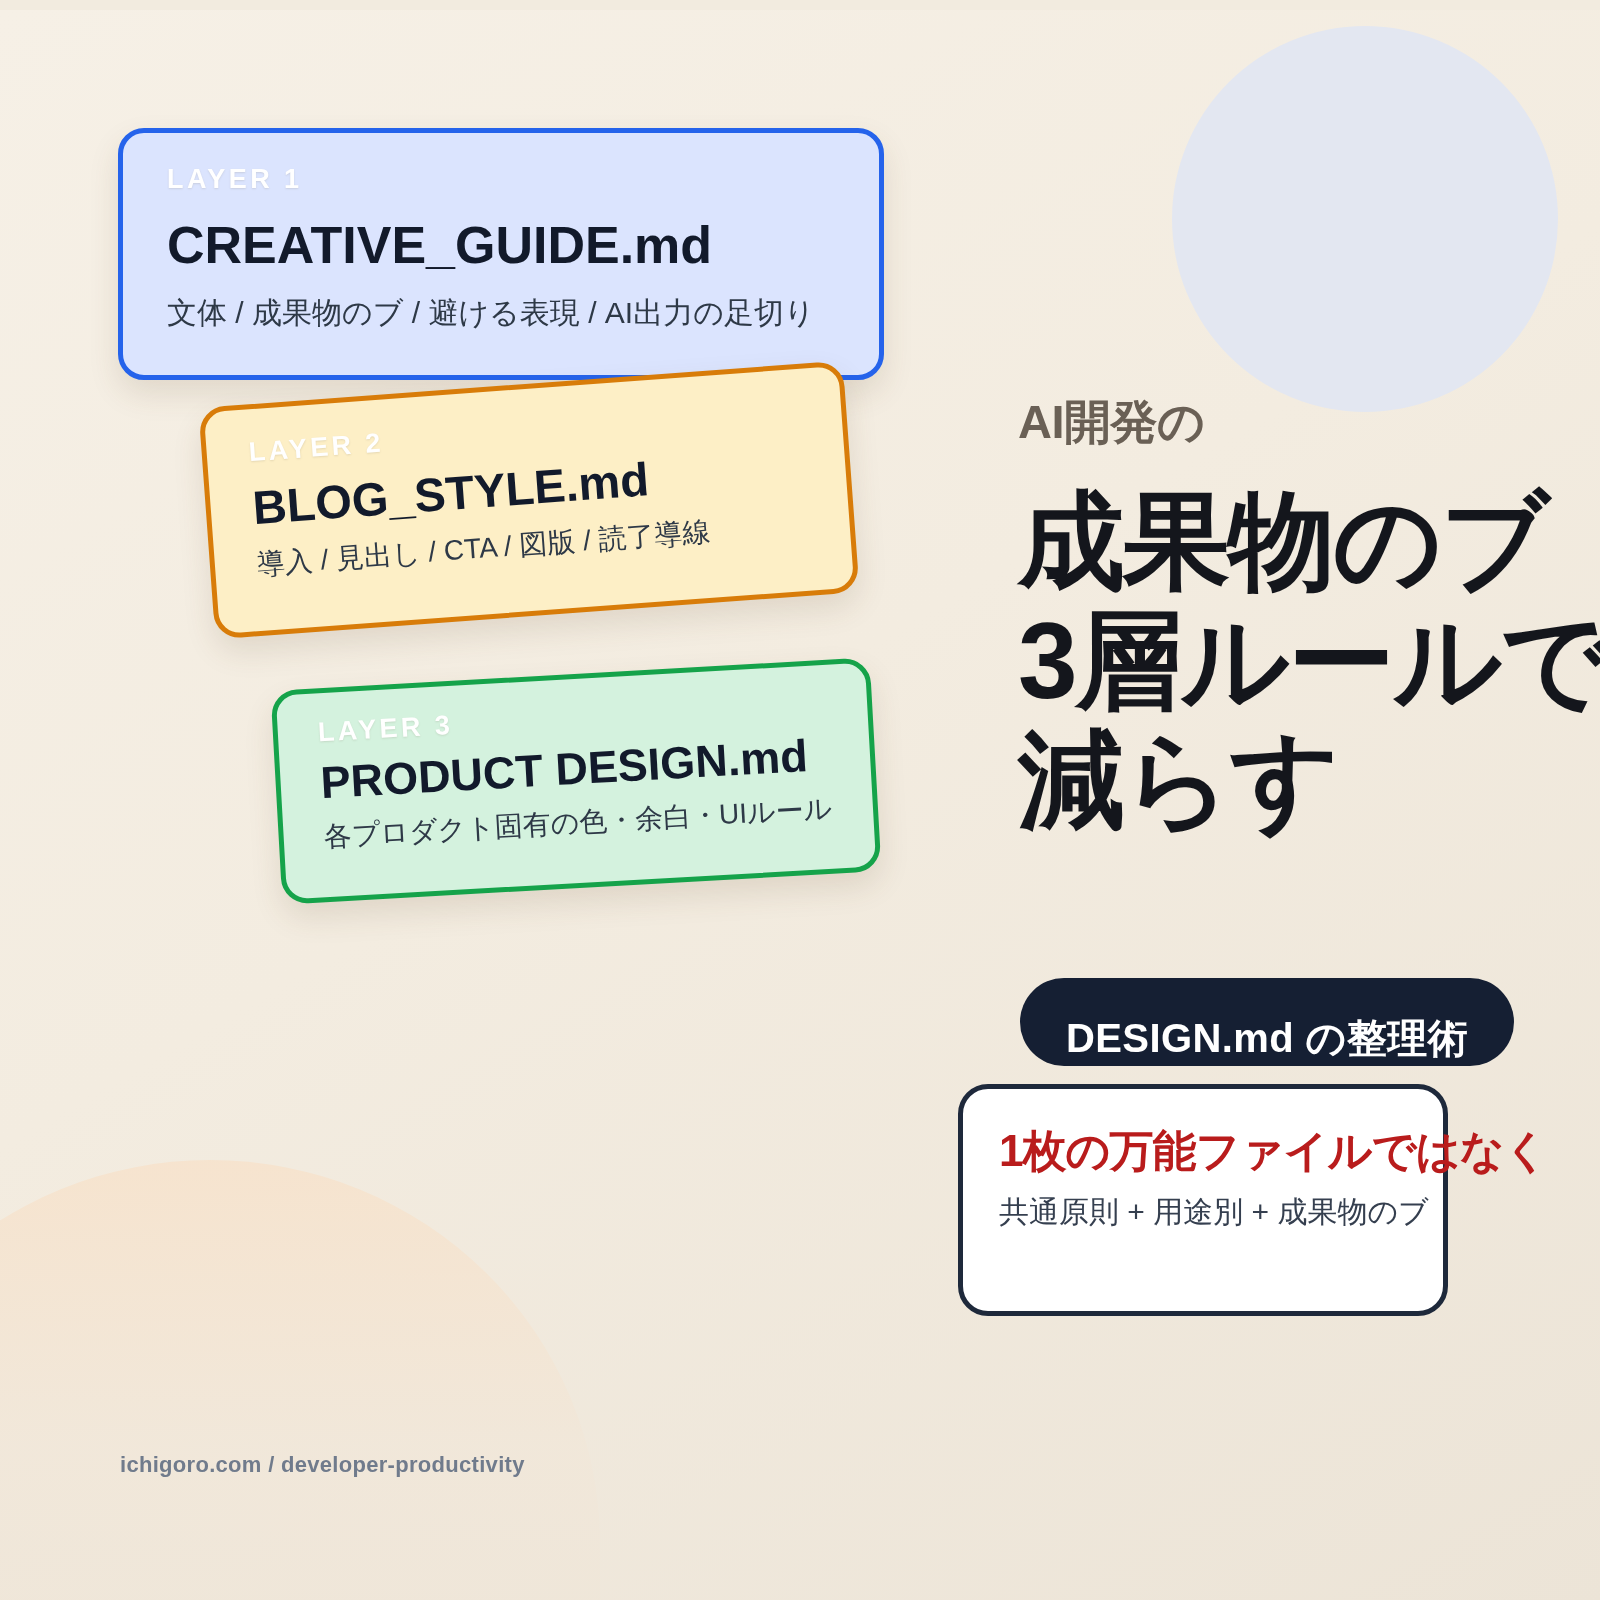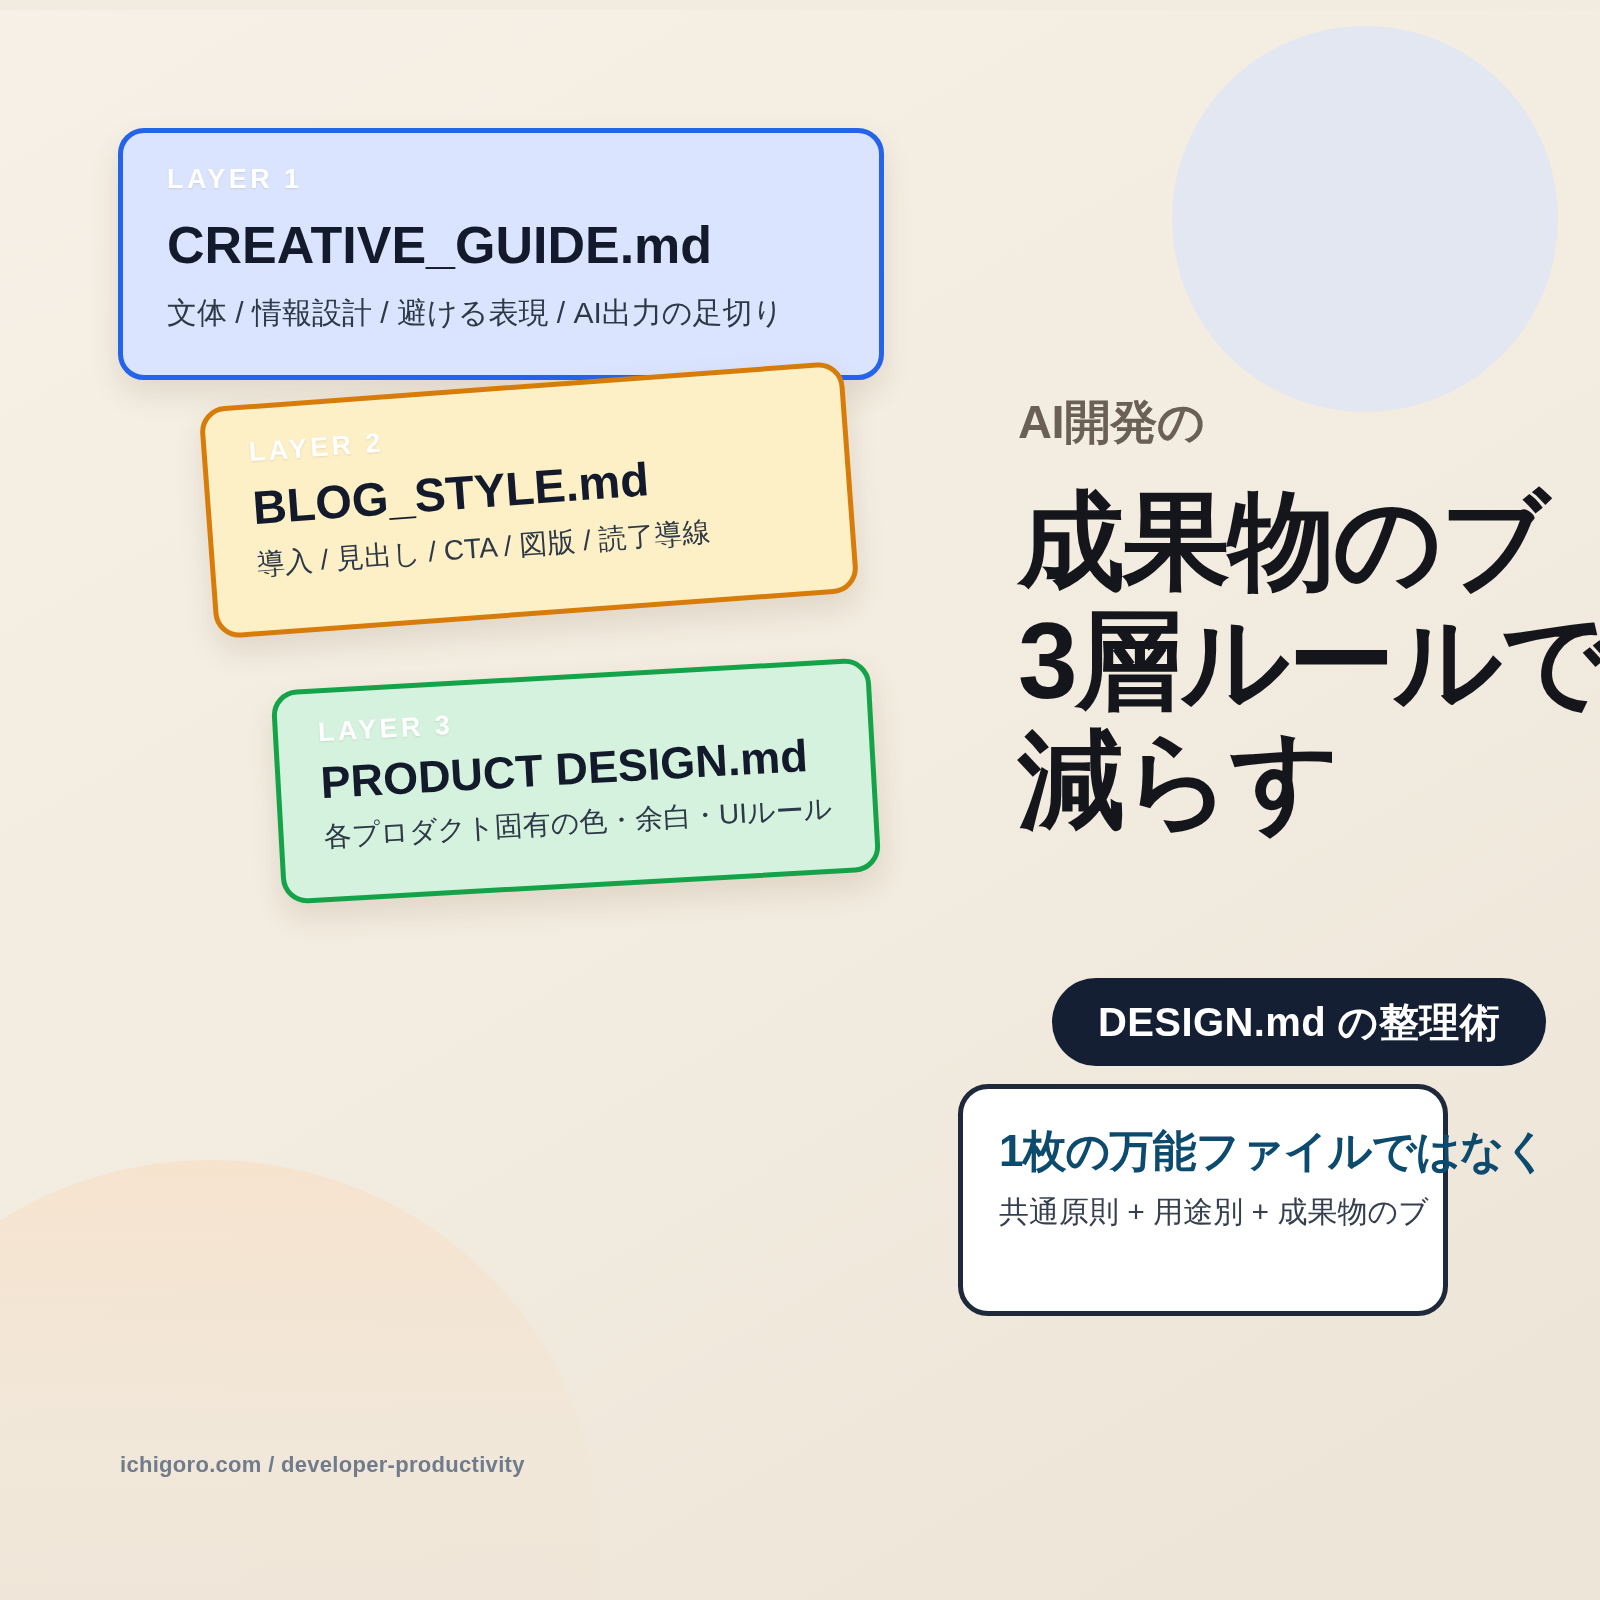--- a/index.html
+++ b/index.html
@@ -129,28 +129,28 @@
     font-weight: 700;
     color: #14161c;
     line-height: 1.12;
     letter-spacing: -2px;
     white-space: nowrap;
   }
   #headline .hl-line { display: block; }
 
   #badge {
     position: absolute;
-    left: 1052px;
+    left: 1020px;
     top: 968px;
     height: 88px;
     background: #151f33;
     border-radius: 44px;
     padding: 0 46px;
     display: flex;
-    align-items: center;
+    align-items: flex-end;
   }
   #badge .badge-text {
     font-size: 40px;
     font-weight: 700;
     color: #ffffff;
     white-space: nowrap;
     letter-spacing: .4px;
   }
 
   #info-box {
@@ -161,21 +161,21 @@
     height: 232px;
     box-sizing: border-box;
     background: #ffffff;
     border: 5px solid #1e293b;
     border-radius: 30px;
     padding: 38px 0 0 36px;
   }
   #info-box .info-title {
     font-size: 44px;
     font-weight: 700;
-    color: #0c4a6e;
+    color: #b91c1c;
     line-height: 1.1;
     white-space: nowrap;
     letter-spacing: -1px;
   }
   #info-box .info-body {
     margin-top: 16px;
     font-size: 30px;
     color: #353f4f;
     line-height: 1.42;
     white-space: nowrap;
@@ -196,21 +196,21 @@
 <body>
 
 <div id="canvas">
 
   <div class="deco-circle"></div>
   <div class="deco-blob"></div>
 
   <div class="card" id="card-1">
     <div class="layer-tag">LAYER 1</div>
     <div class="file-name">CREATIVE_GUIDE.md</div>
-    <div class="desc">文体 / 情報設計 / 避ける表現 / AI出力の足切り</div>
+    <div class="desc">文体 / 成果物のブ / 避ける表現 / AI出力の足切り</div>
   </div>
 
   <div class="card" id="card-2">
     <div class="layer-tag">LAYER 2</div>
     <div class="file-name">BLOG_STYLE.md</div>
     <div class="desc">導入 / 見出し / CTA / 図版 / 読了導線</div>
   </div>
 
   <div class="card" id="card-3">
     <div class="layer-tag">LAYER 3</div>

